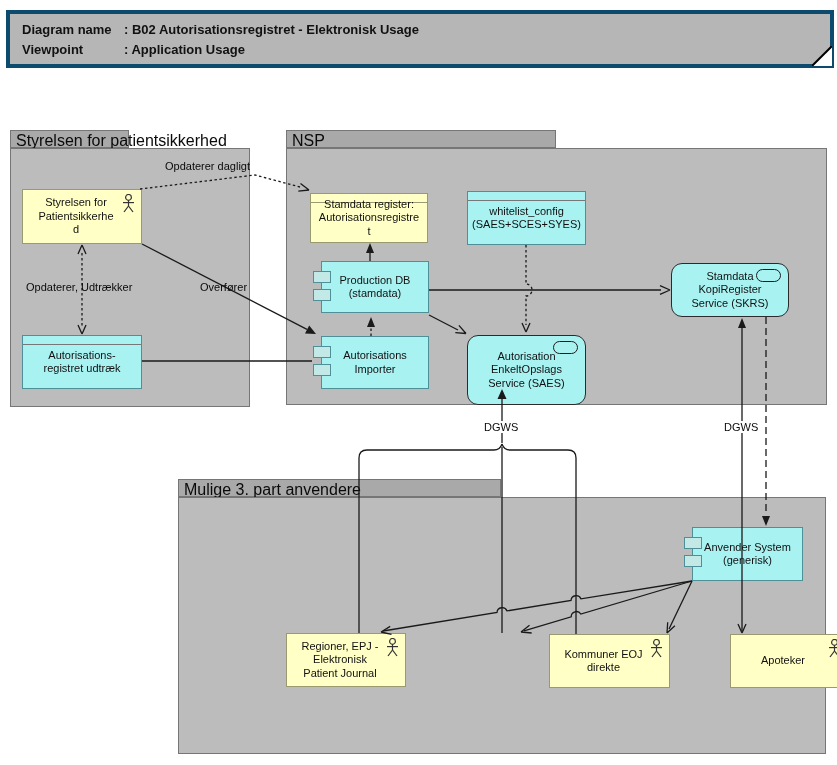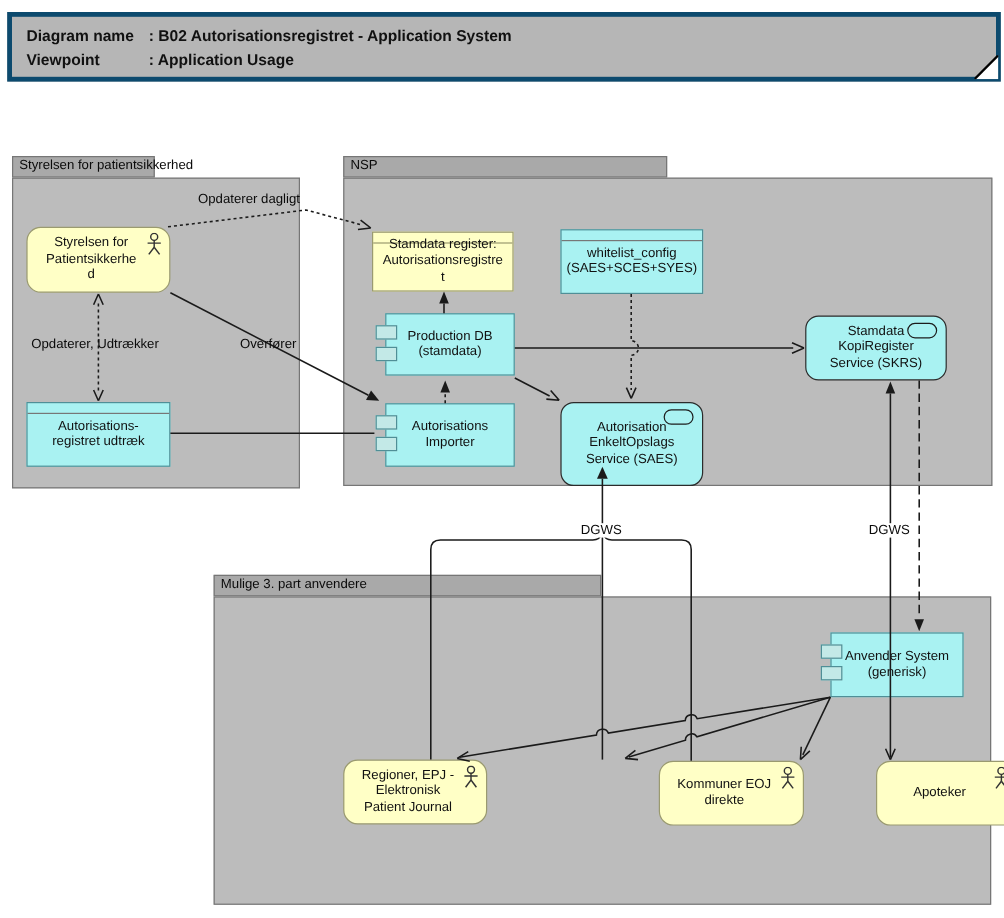--- a/index.html
+++ b/index.html
@@ -13,21 +13,21 @@
     background:var(--note-fill,#b6b6b6);border:4px solid #0c4a6e;z-index:5;
   }
   .note-text{position:absolute;left:12px;top:6px;font-size:13px;font-weight:bold;line-height:1.55;}
   .note-row{display:flex;}
   .note-row .lbl{width:102px;}
   .note-fold{position:absolute;right:-2px;bottom:-2px;width:20px;height:20px;z-index:6;}
   
   .group-tab{
     position:absolute;background:var(--group-tab-fill,#a9a9a9);
     border:1px solid #767676;box-sizing:border-box;
-    font-size:11px;padding:1px 0 0 5px;color:#0a0a0a;z-index:1;
+    font-size:16px;padding:1px 0 0 5px;color:#0a0a0a;z-index:1;
   }
   .group-body{
     position:absolute;background:var(--group-fill,#bcbcbc);
     border:1px solid #767676;box-sizing:border-box;z-index:1;
   }
   
   .node{
     position:absolute;box-sizing:border-box;z-index:10;
     font-size:11px;line-height:1.22;text-align:center;
     display:flex;align-items:center;justify-content:center;
@@ -40,36 +40,36 @@
   .ytopbar{border-top-color:#9a9a70;}
   .oval-icon{
     position:absolute;top:5px;right:7px;width:23px;height:11px;
     border:1.6px solid #1c1c1c;border-radius:7px;z-index:3;
   }
   .ctab{
     position:absolute;left:-9px;width:18px;height:12px;
     background:#c3e9e7;border:1px solid #4f8f97;box-sizing:border-box;z-index:3;
   }
   .actor{position:absolute;top:4px;right:6px;z-index:3;}
-  .actor-pad{padding:2px 16px 2px 4px;border-radius:12px;}
+  .actor-pad{padding:2px 16px 2px 4px;}
   
   #connectors{position:absolute;left:0;top:0;z-index:50;pointer-events:none;}
   .elabel{position:absolute;z-index:60;font-size:11px;color:#0a0a0a;white-space:nowrap;}
-  .wbg{background:#fff;padding:0 2px;margin-top:15px;}
+  .wbg{background:#fff;padding:0 2px;}
 </style>
 </head>
 <body>
 
 <div id="canvas">
 
   <div class="note">
     <div class="note-text">
       <div class="note-row">
         <span class="lbl">Diagram name</span>
-        <span>: B02 Autorisationsregistret - Application System</span>
+        <span>: B02 Autorisationsregistret - Elektronisk Usage</span>
       </div>
       <div class="note-row">
         <span class="lbl">Viewpoint</span>
         <span>: Application Usage</span>
       </div>
     </div>
     <svg class="note-fold" width="20" height="20">
       <polygon points="20,0 20,20 0,20" fill="#ffffff"></polygon>
       <line x1="0" y1="20" x2="20" y2="0" stroke="#000" stroke-width="2"></line>
     </svg>

